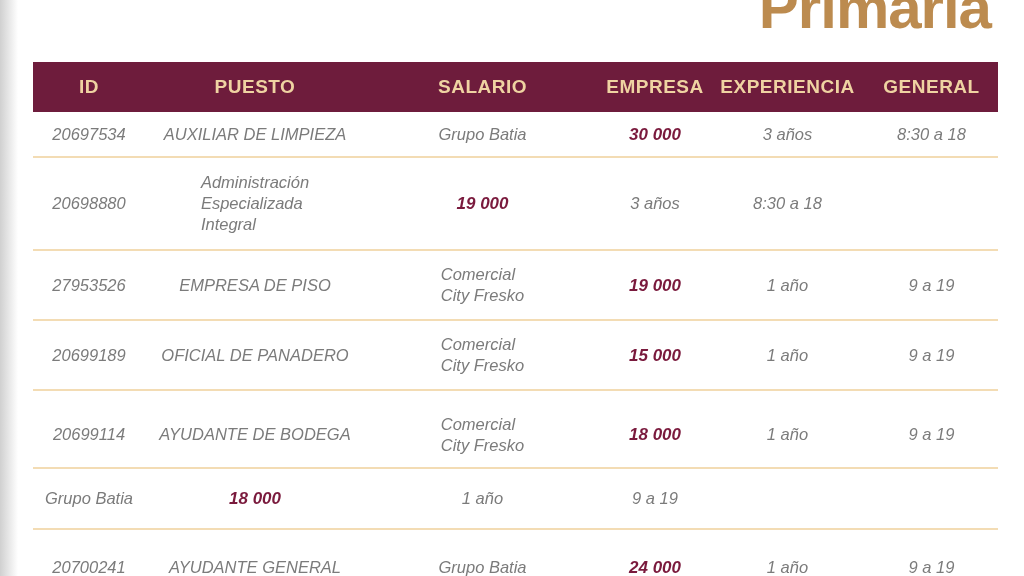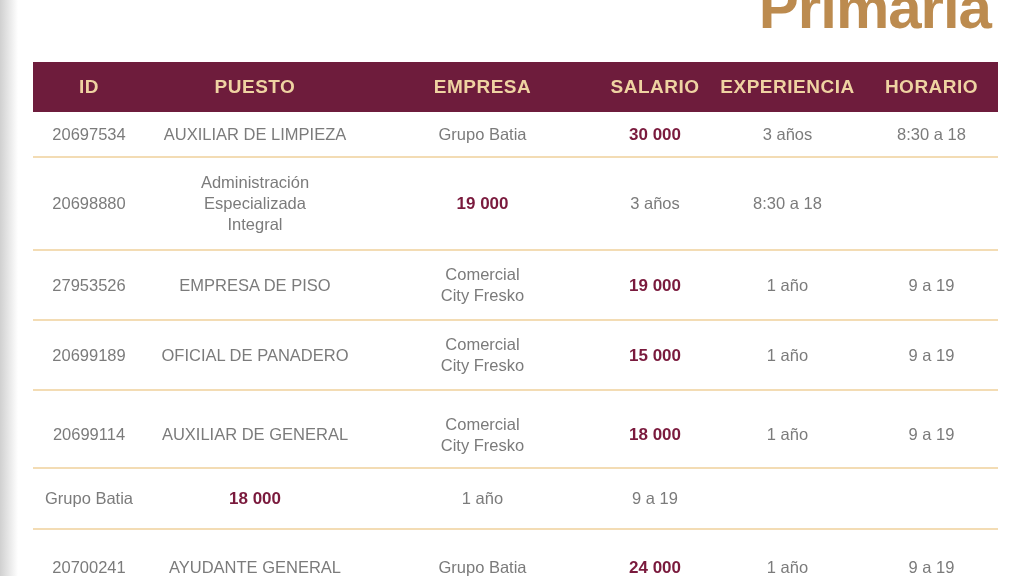--- a/index.html
+++ b/index.html
@@ -67,48 +67,49 @@
   .table-body .row:nth-child(2) { min-height: 93px; }
   .table-body .row:nth-child(3) { min-height: 70px; }
   .table-body .row:nth-child(4) { min-height: 70px; }
   .table-body .row:nth-child(5) { min-height: 67px; margin-top: 11px; }
   .table-body .row:nth-child(6) { min-height: 61px; }
   .table-body .row:nth-child(7) { min-height: 75px; border-bottom: none; }
   .cell {
     display: flex;
     align-items: center;
     justify-content: center;
-    text-align: center;
+    text-align: left;
     color: var(--body-text);
     font-size: 16.5px;
     line-height: 21px;
     white-space: pre-line;
     padding: 4px 2px;
+    font-style: italic;
   }
   .cell.salario {
     color: var(--salary);
     font-weight: 700;
     font-size: 17px;
   }
 </style>
 </head>
 <body>
 
 <div class="left-edge-shadow"></div>
 
 <div class="page-title">Primaria</div>
 
 <div class="jobs-table">
   <div class="header-row">
     <div class="header-cell">ID</div>
     <div class="header-cell">PUESTO</div>
+    <div class="header-cell">SALARIO</div>
     <div class="header-cell">EMPRESA</div>
-    <div class="header-cell">SALARIO</div>
     <div class="header-cell">EXPERIENCIA</div>
-    <div class="header-cell">HORARIO</div>
+    <div class="header-cell">GENERAL</div>
   </div>
   <div class="table-body">
   <div class="row">
     <div class="cell id">20697534</div>
     <div class="cell puesto">AUXILIAR DE LIMPIEZA</div>
     <div class="cell empresa">Grupo Batia</div>
     <div class="cell salario">30 000</div>
     <div class="cell experiencia">3 años</div>
     <div class="cell horario">8:30 a 18</div>
   </div>
@@ -138,21 +139,21 @@
     <div class="cell puesto">OFICIAL DE PANADERO</div>
     <div class="cell empresa">Comercial
 City Fresko</div>
     <div class="cell salario">15 000</div>
     <div class="cell experiencia">1 año</div>
     <div class="cell horario">9 a 19</div>
   </div>
 
   <div class="row">
     <div class="cell id">20699114</div>
-    <div class="cell puesto">AUXILIAR DE GENERAL</div>
+    <div class="cell puesto">AYUDANTE DE BODEGA</div>
     <div class="cell empresa">Comercial
 City Fresko</div>
     <div class="cell salario">18 000</div>
     <div class="cell experiencia">1 año</div>
     <div class="cell horario">9 a 19</div>
   </div>
 
   <div class="row">
     <div class="cell empresa">Grupo Batia</div>
     <div class="cell salario">18 000</div>

